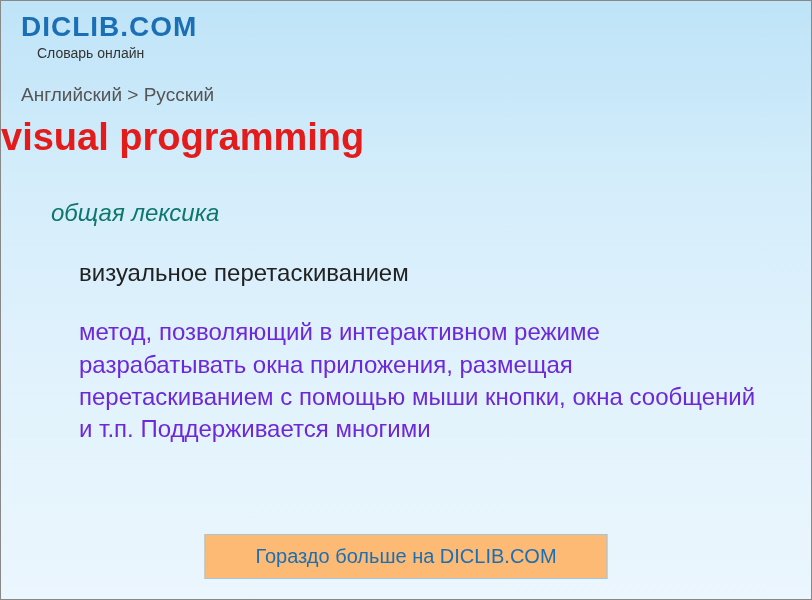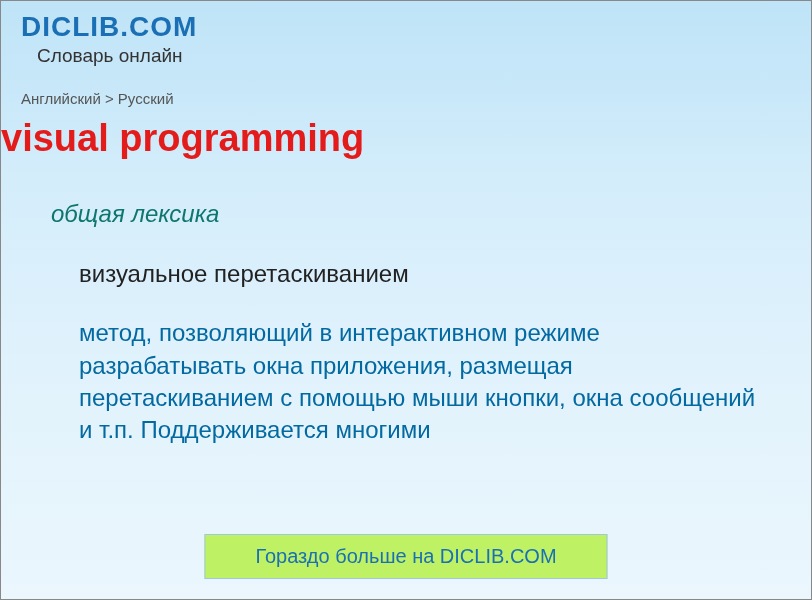--- a/index.html
+++ b/index.html
@@ -19,27 +19,27 @@
     .header {
       padding: 10px 36px 5px 20px;
     }
     .site-title {
       font-size: 28px;
       font-weight: bold;
       color: #1a6fb5;
       letter-spacing: 1px;
     }
     .site-subtitle {
-      font-size: 19px;
+      font-size: 14px;
       color: #333;
       margin-top: 2px;
       margin-left: 16px;
     }
     .breadcrumb {
-      font-size: 15px;
+      font-size: 19px;
       color: #555;
       margin: 18px 0 0 8px;
       padding: 0 12px;
     }
     .main-title {
       font-size: 38px;
       font-weight: bold;
       color: #e41b1b;
       text-align: left;
       margin: 10px 0 40px 0;
@@ -55,30 +55,30 @@
     }
     .definition {
       font-size: 24px;
       color: #222;
       margin-left: 28px;
       margin-bottom: 28px;
       line-height: 1.3;
     }
     .description {
       font-size: 24px;
-      color: #0369a1;
+      color: #6d28d9;
       margin-left: 28px;
       line-height: 1.35;
     }
     .footer-link {
       position: absolute;
       bottom: 20px;
       left: 50%;
       transform: translateX(-50%);
-      background: #bef264;
+      background: #fdba74;
       border: 1px solid #9fc7e0;
       padding: 10px 50px;
       font-size: 20px;
       color: #1a6fb5;
       text-align: center;
     }
   </style>
 </head>
 <body>
 

